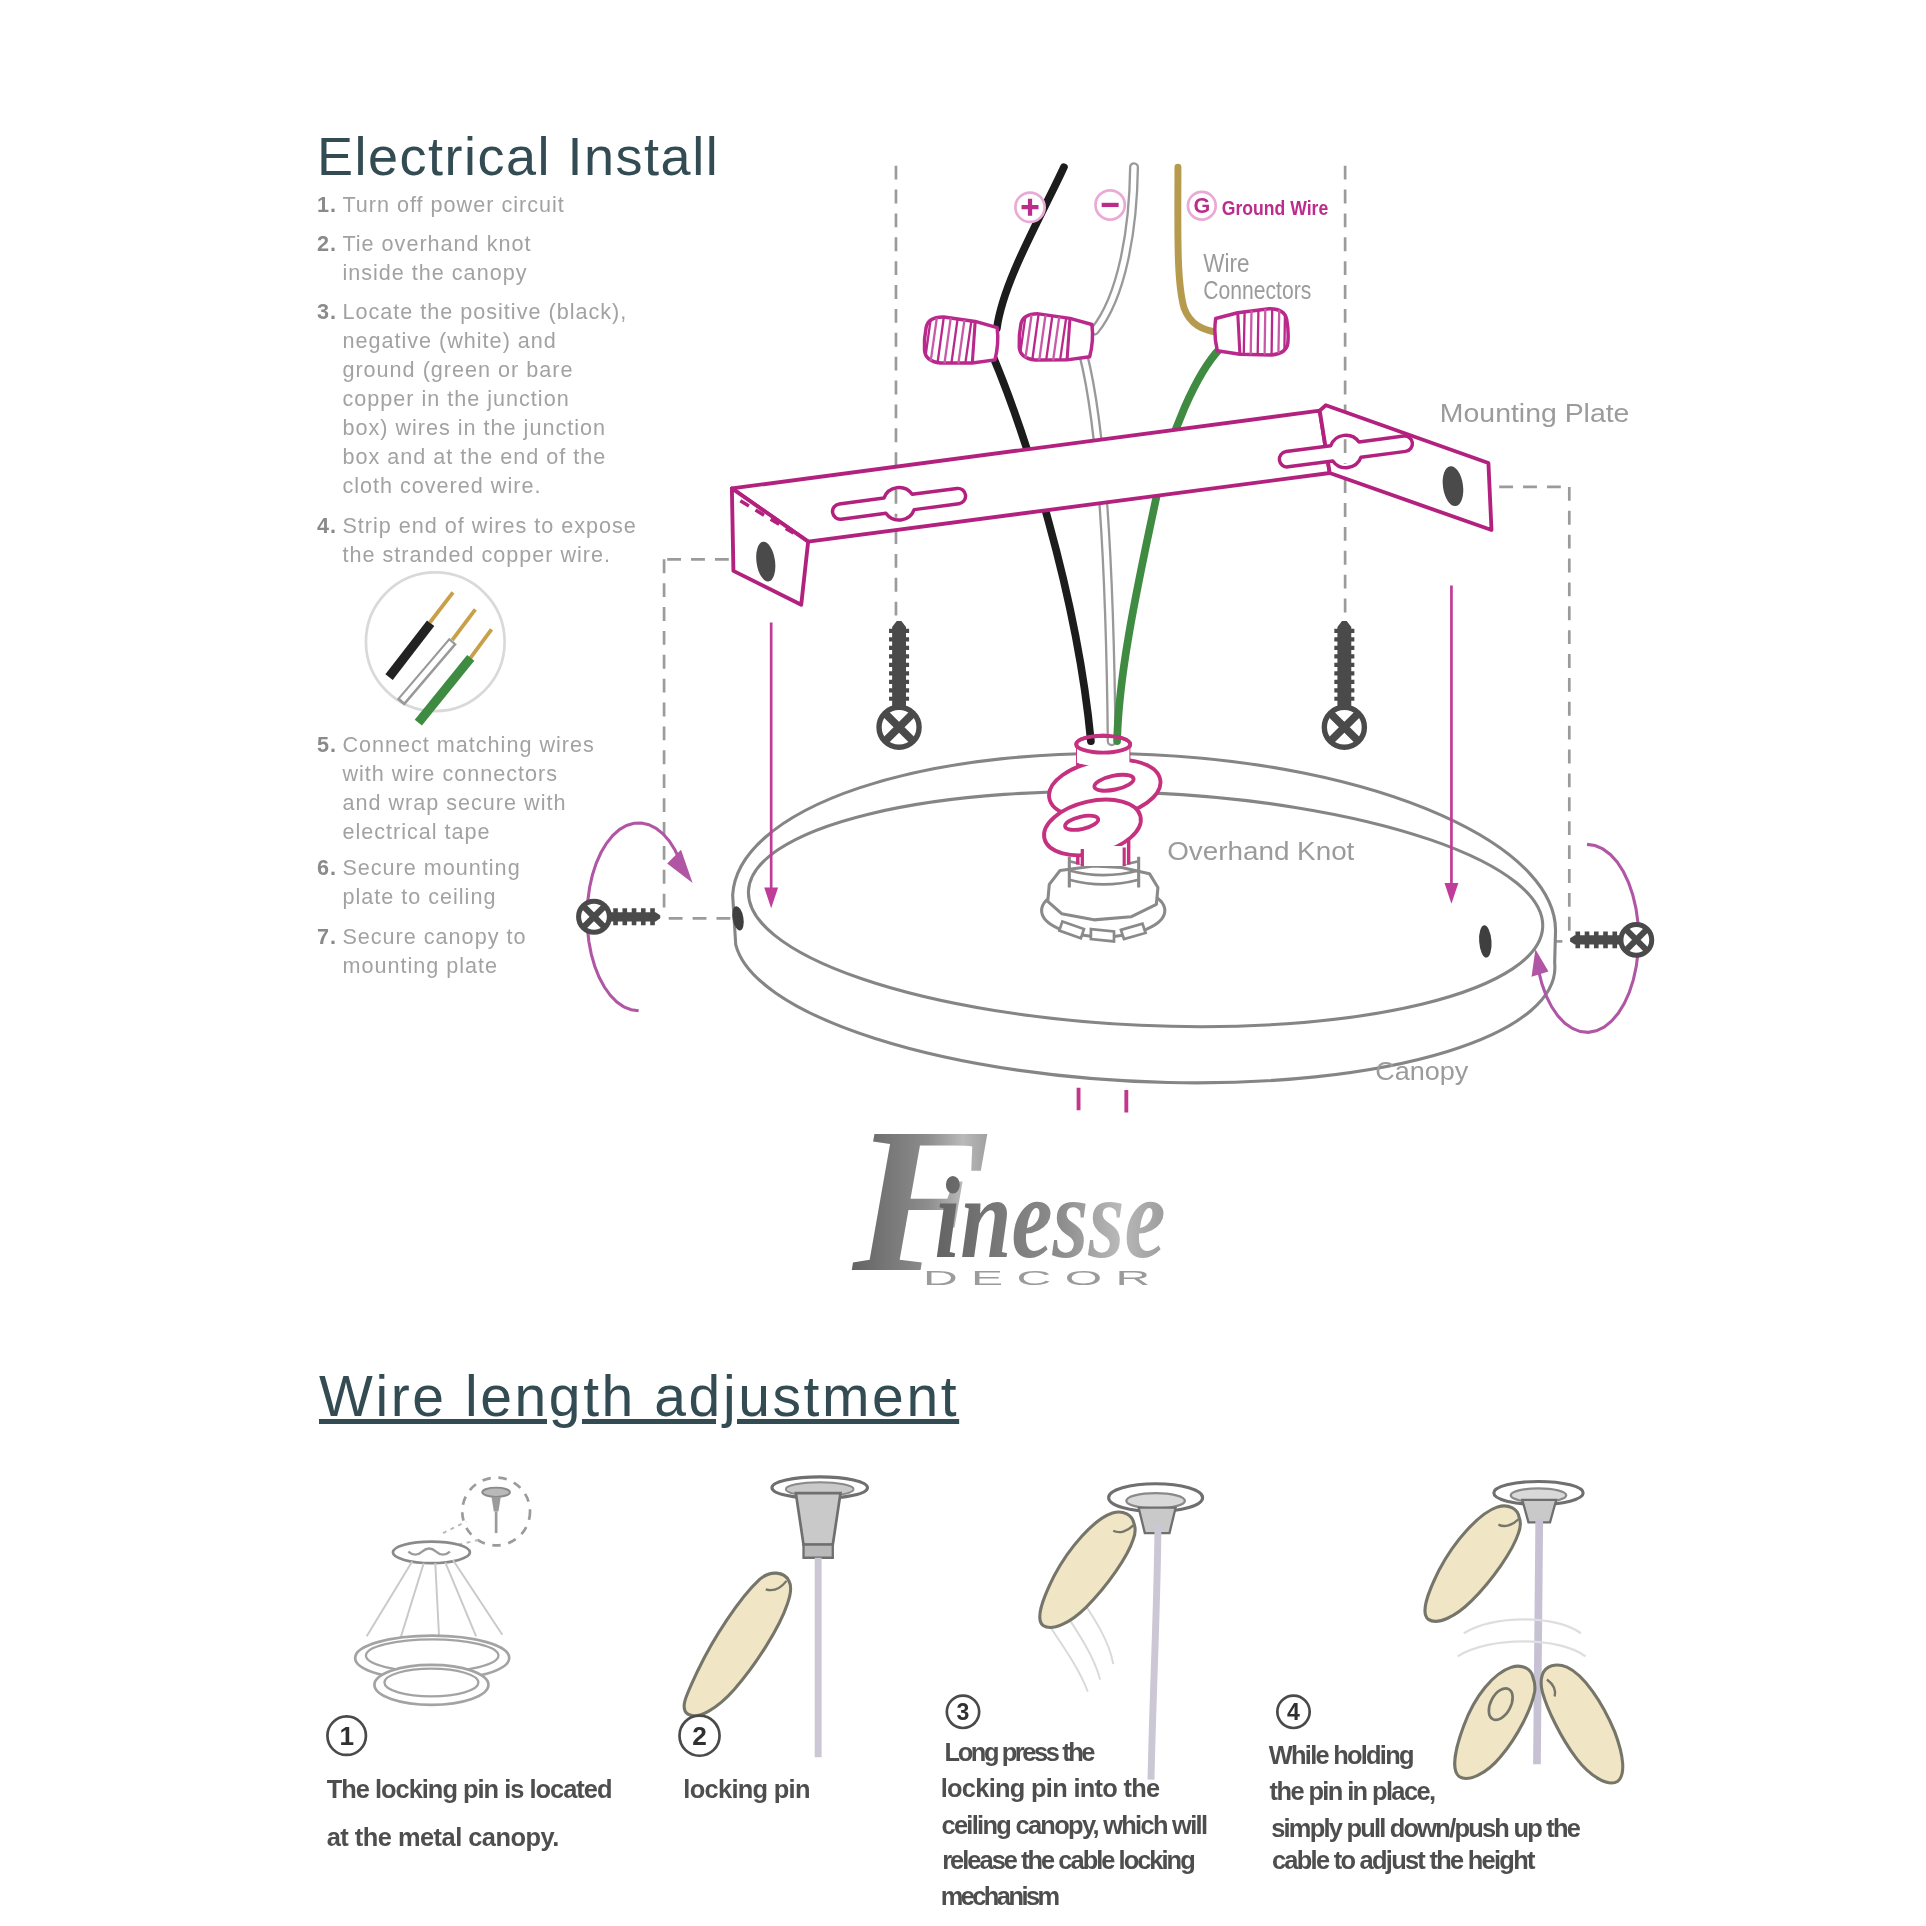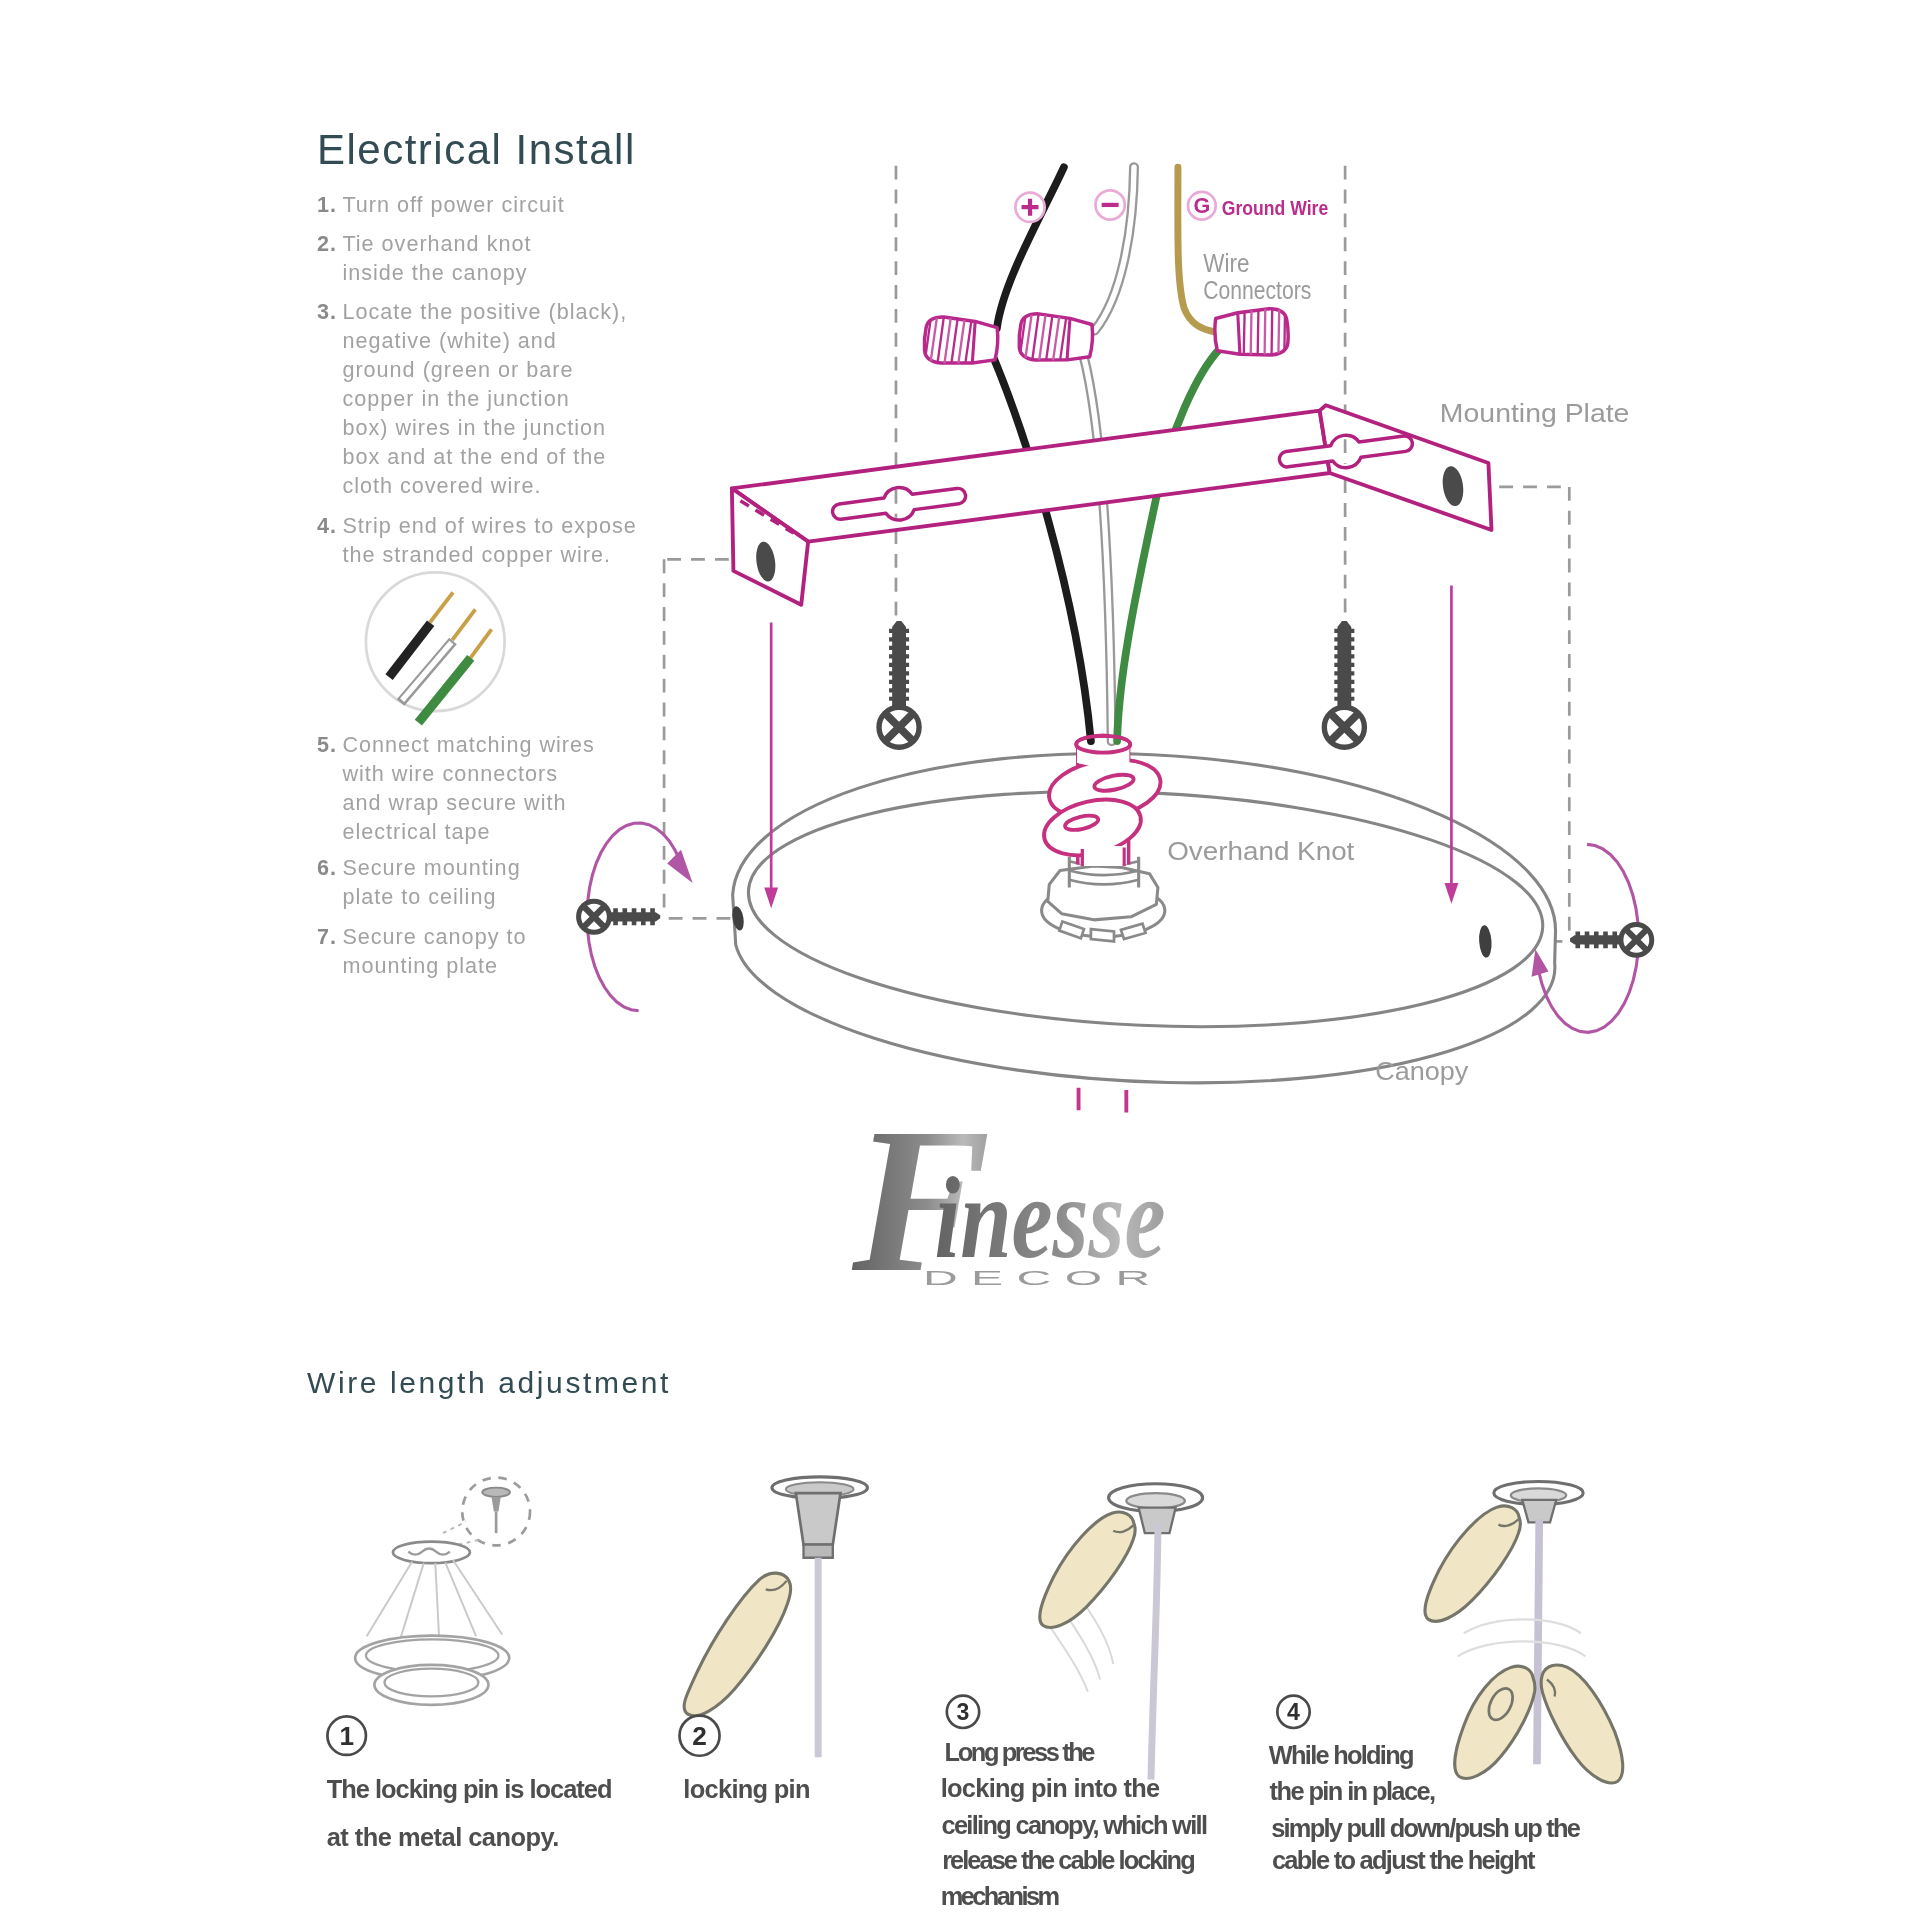--- a/index.html
+++ b/index.html
@@ -1,20 +1,20 @@
 <!DOCTYPE html>
 <html style="font-size:12.3px"><head>
 <meta charset="utf-8">
 <style>
   html,body{margin:0;padding:0;background:#ffffff;}
   #page{position:relative;width:1926px;height:1926px;background:#ffffff;overflow:hidden;
         font-family:"Liberation Sans",sans-serif;}
   .abs{position:absolute;}
-  #h1{left:317px;top:129px;font-size:42px;line-height:1;color:#334b52;letter-spacing:1.5px;}
-  #h2{left:307px;top:1368px;font-size:30px;line-height:1;color:#334b52;letter-spacing:2.6px;}
+  #h1{left:317px;top:129px;font-size:54px;line-height:1;color:#334b52;letter-spacing:1.5px;}
+  #h2{left:319px;top:1368px;font-size:57px;line-height:1;color:#334b52;letter-spacing:2.6px;text-decoration:underline;}
   .li{position:absolute;left:317px;font-size:21.6px;line-height:29px;color:#a2a2a2;padding-left:25.4px;width:401px;letter-spacing:1px;white-space:nowrap;}
   .li b{position:absolute;left:0;top:0;color:#8a8a8a;font-weight:bold;}
   svg{position:absolute;left:0;top:0;}
 </style>
 </head>
 <body>
 <div id="page">
 
 <svg id="art" width="1926" height="1926" viewBox="0 0 2500 2500" fill="none">
 <defs>

